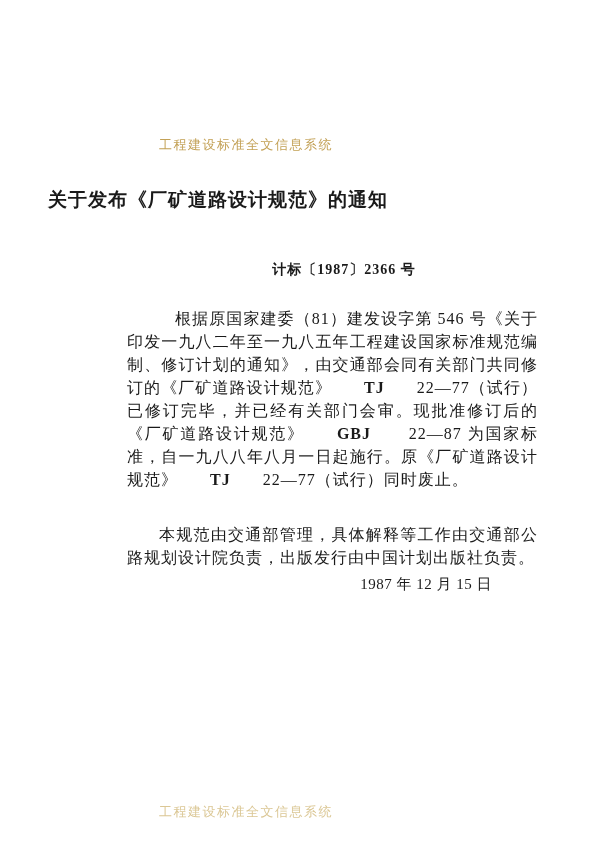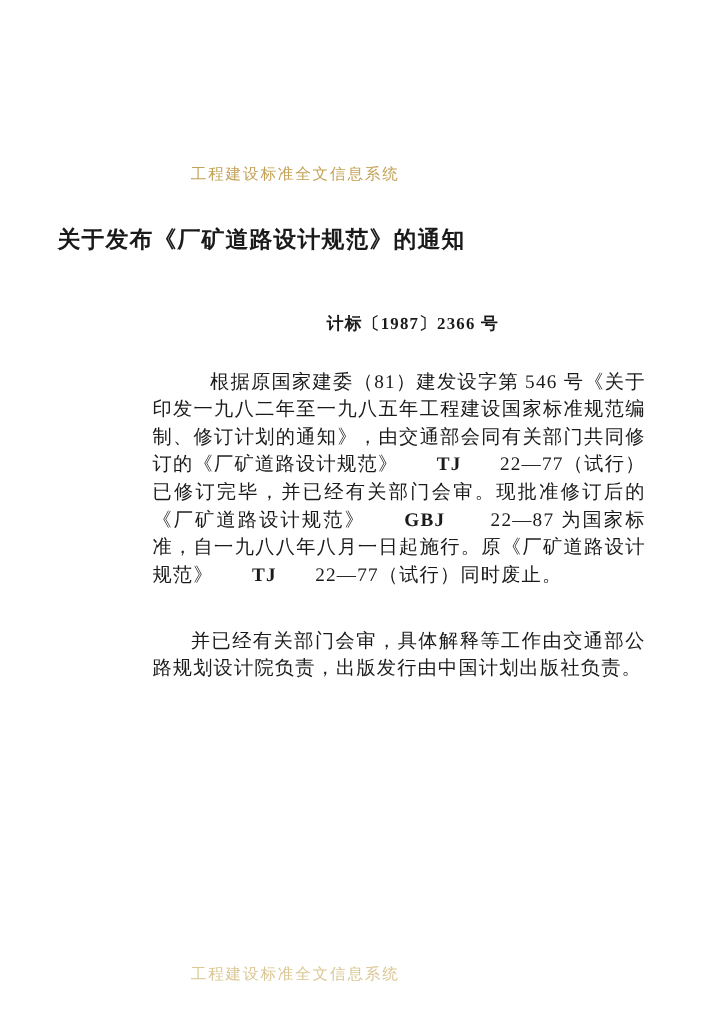--- a/index.html
+++ b/index.html
@@ -98,21 +98,22 @@
 <div class="page">
 
   <div class="watermark watermark-top">工程建设标准全文信息系统</div>
 
   <div class="doc-title">关于发布《厂矿道路设计规范》的通知</div>
 
   <div class="doc-number">计标〔1987〕2366 号</div>
 
   <div class="doc-body">
     <p><span>根据原国家建委（81）建发设字第 546 号《关于印发一九八二年至一九八五年工程建设国家标准规范编制、修订计划的通知》，由交通部会同有关部门共同修订的《厂矿道路设计规范》</span><span class="bold-code">TJ</span><span>22—77（试行）已修订完毕，并已经有关部门会审。现批准修订后的《厂矿道路设计规范》</span><span class="bold-code">GBJ</span><span> 22—87 为国家标准，自一九八八年八月一日起施行。原《厂矿道路设计规范》</span><span class="bold-code">TJ</span><span>22—77（试行）同时废止。</span></p>
-    <p>并已经有关部门会审，具体解释等工作由交通部公路规划设计院负责，出版发行由中国计划出版社负责。</p>
+    <p>本规范由交通部管理，具体解释等工作由交通部公路规划设计院负责，出版发行由中国计划出版社负责。</p>
   </div>
 
   <div class="signature-block">
+    <div class="signature-date">1987 年 12 月 15 日</div>
   </div>
 
   <div class="watermark watermark-bottom">工程建设标准全文信息系统</div>
 
 </div>
 
 </body></html>

